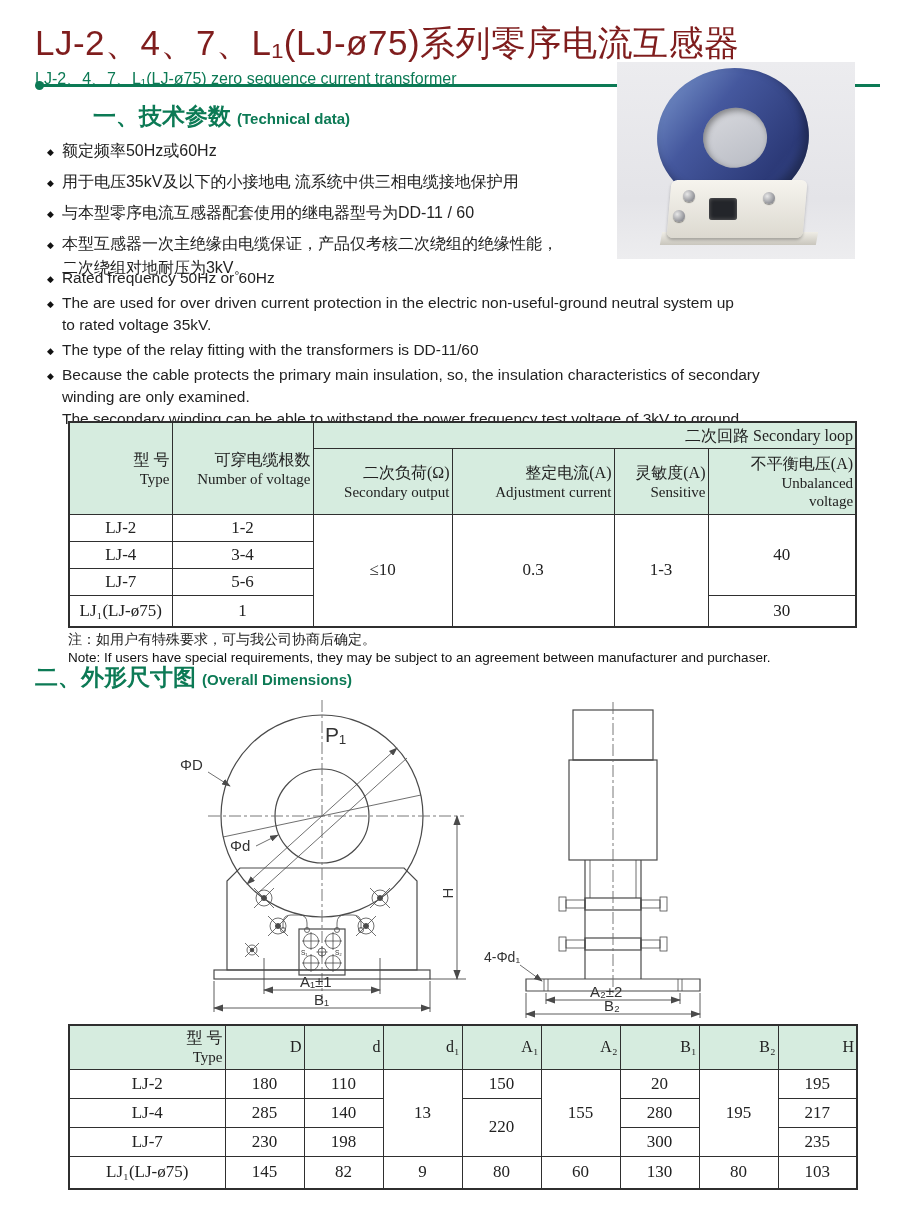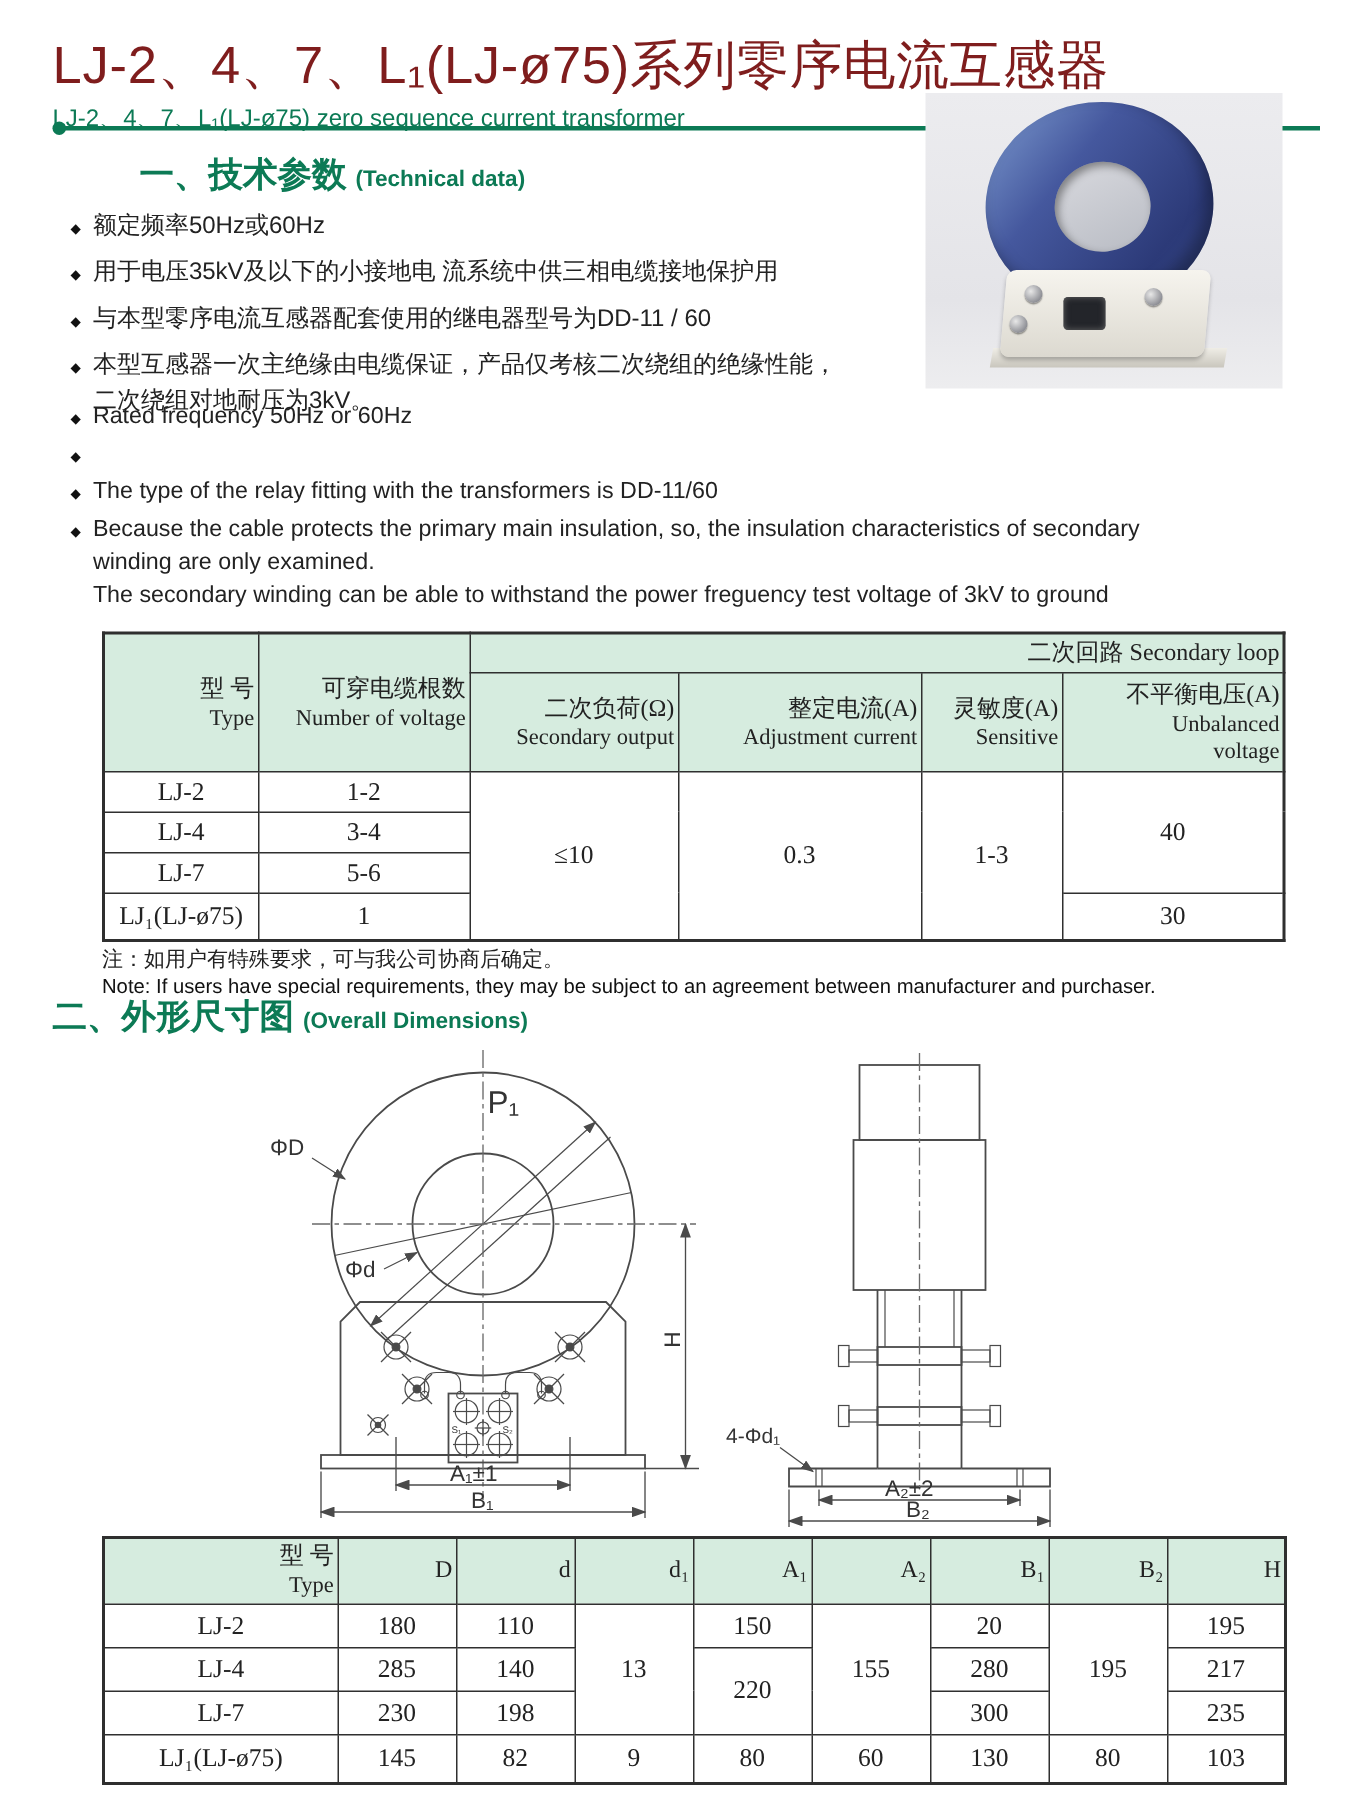--- a/index.html
+++ b/index.html
@@ -117,20 +117,22 @@
       </li>
   </ul>
 
   <ul class="bullets" id="bullets-en">
     <li>
         <span class="diamond">◆</span>
         <span class="btext">Rated frequency 50Hz or 60Hz</span>
       </li>
     <li>
         <span class="diamond">◆</span>
+        <span class="btext">The are used for over driven current protection in the electric non-useful-ground neutral system up
+to rated voltage 35kV.</span>
       </li>
     <li>
         <span class="diamond">◆</span>
         <span class="btext">The type of the relay fitting with the transformers is DD-11/60</span>
       </li>
     <li>
         <span class="diamond">◆</span>
         <span class="btext">Because the cable protects the primary main insulation, so, the insulation characteristics of secondary
 winding are only examined.
 The secondary winding can be able to withstand the power freguency test voltage of 3kV to ground</span>

